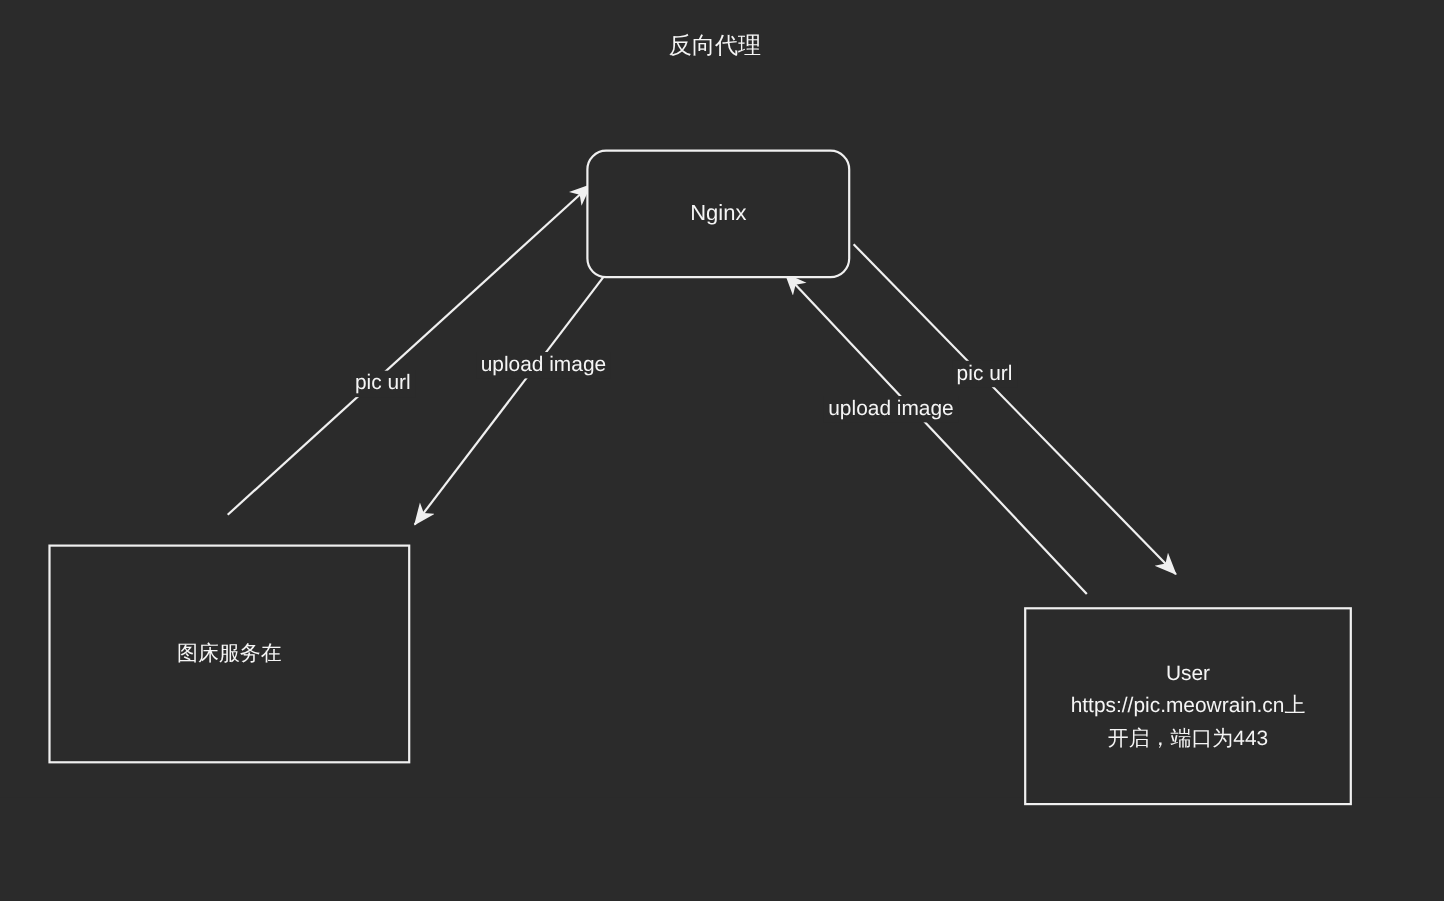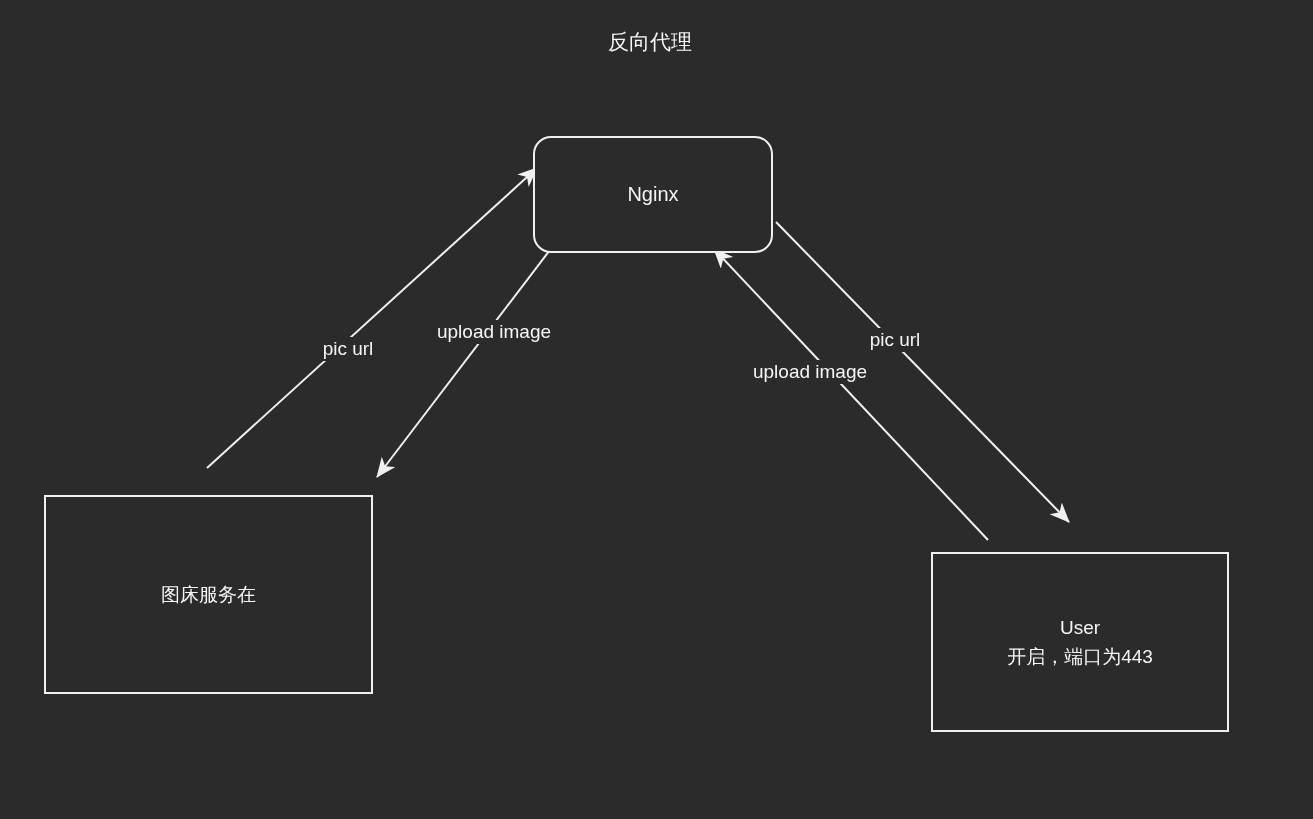--- a/index.html
+++ b/index.html
@@ -101,20 +101,21 @@
   <div class="node nginx">
     <span>Nginx</span>
   </div>
 
   <div class="node image-host">
     <div>图床服务在</div>
   </div>
 
   <div class="node user">
     <div>User</div>
+    <div>https://pic.meowrain.cn上</div>
     <div>开启，端口为443</div>
   </div>
 
   <div class="edge-label pic-url-left">pic url</div>
   <div class="edge-label upload-left">upload image</div>
   <div class="edge-label pic-url-right">pic url</div>
   <div class="edge-label upload-right">upload image</div>
 
 </div>
 

